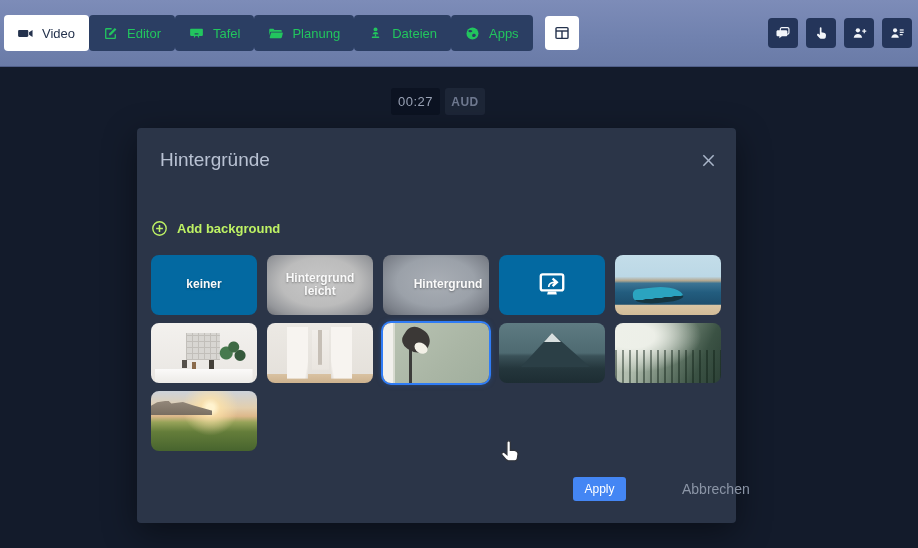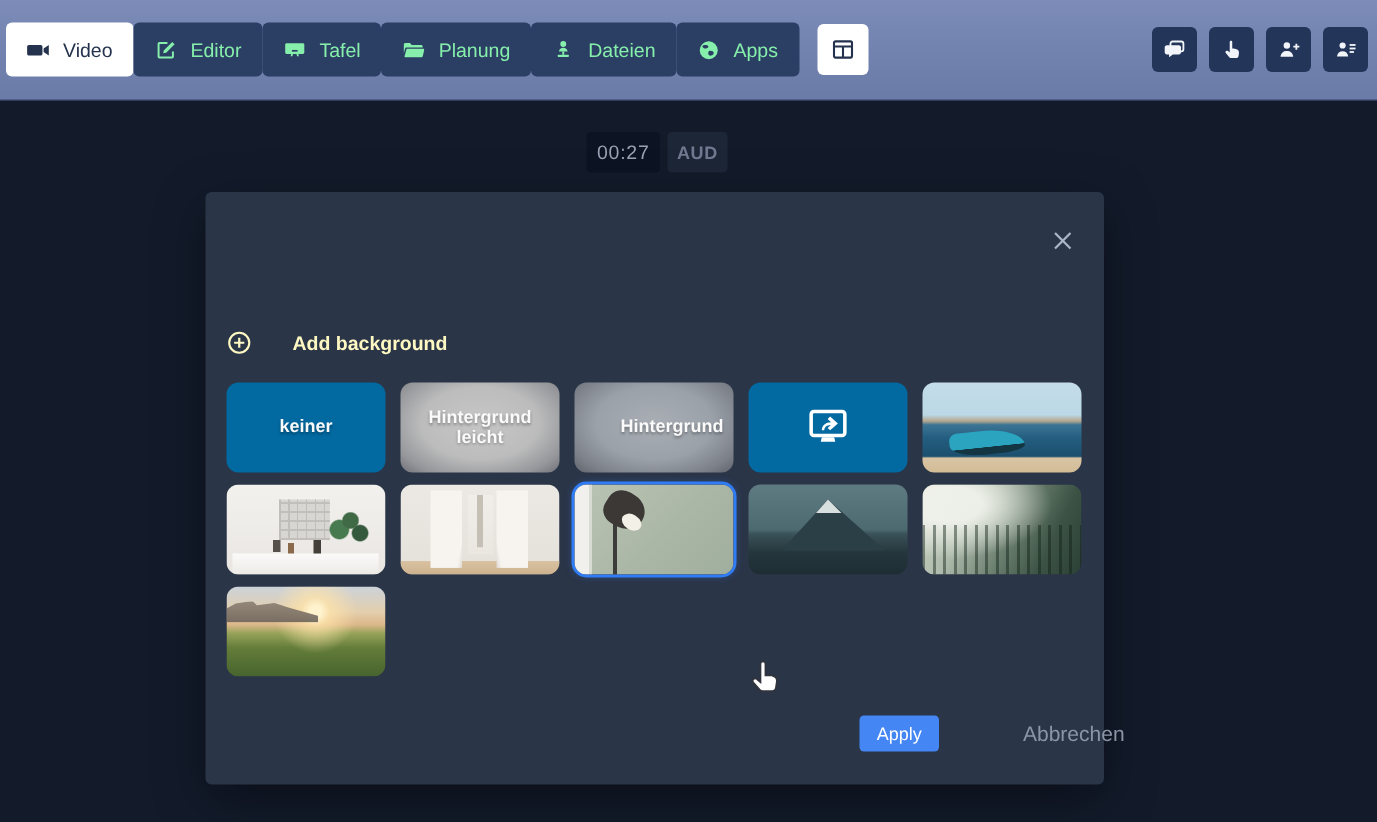--- a/index.html
+++ b/index.html
@@ -10,21 +10,21 @@
   }
   
   .toolbar{
     position:absolute;top:0;left:0;width:918px;height:67px;box-sizing:border-box;
     background:linear-gradient(180deg,#7d8cb8 0%,#7182af 55%,#6a7ba7 100%);
     border-bottom:1px solid #505f8a;
     display:flex;align-items:center;justify-content:space-between;
   }
   .tabs{display:flex;align-items:center;padding-left:4px;}
   .tab{
-    height:36px;padding:0 14px;border-radius:4px;background:#2b3e63;color:#86efac;
+    height:36px;padding:0 14px;border-radius:4px;background:#2b3e63;color:#22c55e;
     display:flex;align-items:center;gap:9px;font-size:13px;cursor:pointer;white-space:nowrap;
   }
   .tab.active{background:#ffffff;color:#24324d;}
   .tab svg{width:15px;height:15px;flex:none;}
   .layout-btn{
     width:34px;height:34px;margin-left:12px;border-radius:4px;background:#ffffff;color:#24324d;
     display:flex;align-items:center;justify-content:center;cursor:pointer;
   }
   .layout-btn svg{width:16px;height:16px;}
   .right-btns{display:flex;gap:8px;padding-right:6px;}
@@ -40,22 +40,22 @@
   .pill.aud{width:40px;background:#1d2637;color:#6f7990;font-size:12px;font-weight:bold;letter-spacing:.5px;}
   
   .modal{
     position:absolute;left:137px;top:128px;width:599px;height:395px;border-radius:4px;
     background:#2b3548;box-shadow:0 10px 34px rgba(0,0,0,.45);
   }
   .modal-title{position:absolute;left:23px;top:21px;font-size:19px;color:#b9c2d3;}
   .modal-close{position:absolute;right:19px;top:23px;width:18px;height:18px;color:#aab6ca;cursor:pointer;display:flex;align-items:center;justify-content:center;}
   .modal-close svg{width:15px;height:15px;}
   .add-bg{
-    position:absolute;left:14px;top:92px;display:flex;align-items:center;gap:27px;
-    color:#fef9c3;font-size:13px;font-weight:bold;cursor:pointer;
+    position:absolute;left:14px;top:92px;display:flex;align-items:center;gap:9px;
+    color:#bef264;font-size:13px;font-weight:bold;cursor:pointer;
   }
   .add-bg svg{width:17px;height:17px;}
   
   .tiles{
     position:absolute;left:14px;top:127px;width:570px;
     display:grid;grid-template-columns:repeat(5,106px);gap:8px 10px;
   }
   .tile{
     height:60px;border-radius:8px;position:relative;overflow:hidden;cursor:pointer;
     display:flex;align-items:center;justify-content:center;box-sizing:border-box;
@@ -212,20 +212,21 @@
     </div>
   </div>
 </div>
 
 <div class="stage-pills">
   <div class="pill timer">00:27</div>
   <div class="pill aud">AUD</div>
 </div>
 
 <div class="modal">
+  <div class="modal-title">Hintergründe</div>
   <div class="modal-close">
     <svg viewBox="0 0 16 16" stroke="currentColor" stroke-width="1.6" fill="none">
         <line x1="2.5" y1="2.5" x2="13.5" y2="13.5"></line>
         <line x1="13.5" y1="2.5" x2="2.5" y2="13.5"></line>
       </svg>
   </div>
   <div class="add-bg">
     <svg viewBox="0 0 16 16">
         <circle cx="8" cy="8" r="6.3" fill="none" stroke="currentColor" stroke-width="1.3"></circle>
         <path fill="currentColor" d="M7.3 4.8h1.4v2.5h2.5v1.4H8.7v2.5H7.3V8.7H4.8V7.3h2.5z"></path>

